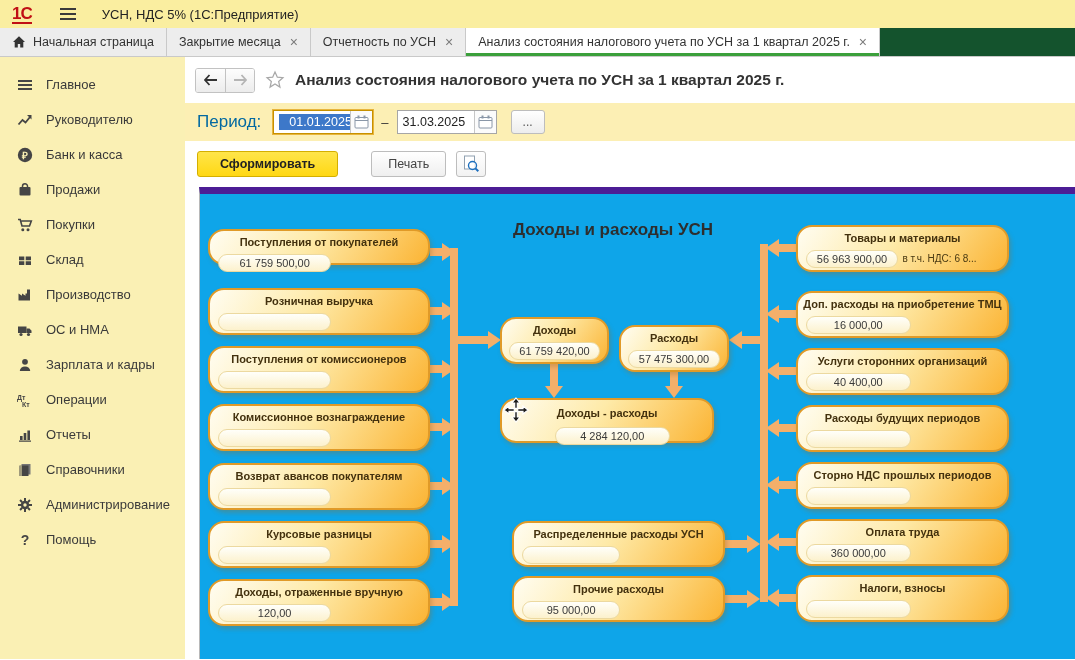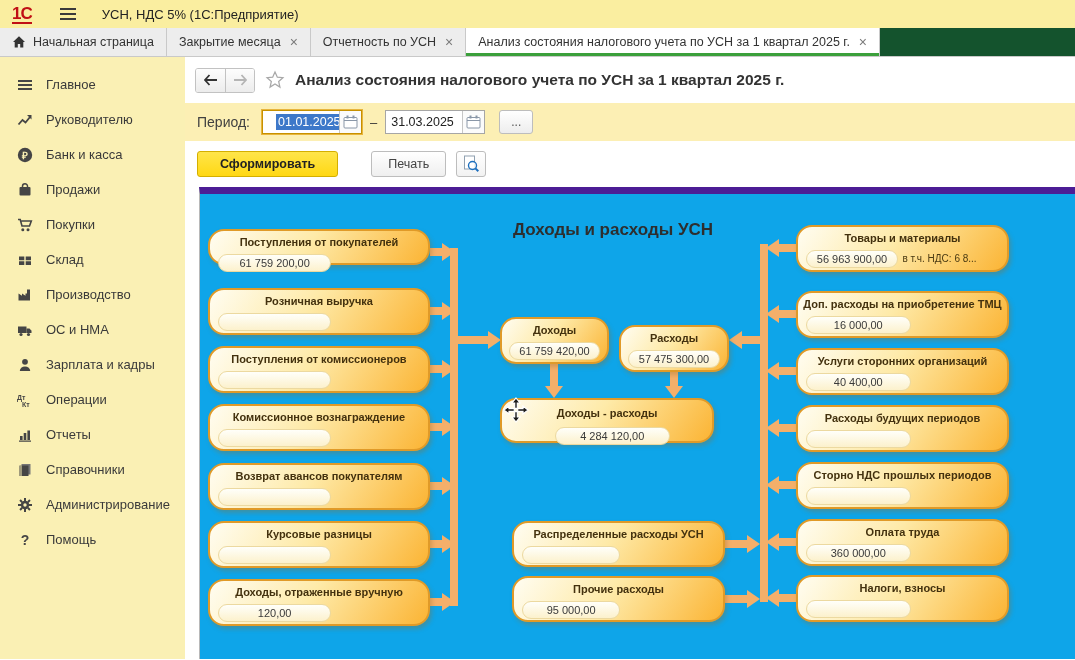--- a/index.html
+++ b/index.html
@@ -38,25 +38,25 @@
 
   .doc-header { height:46px; display:flex; align-items:center; padding-left:10px; }
   .nav-group { display:flex; border:1px solid #C2C2C2; border-radius:3px; overflow:hidden; margin-right:10px; }
   .nav-btn { width:29px; height:23px; display:flex; align-items:center; justify-content:center;
     background:linear-gradient(#FDFDFD,#ECECEC); cursor:pointer; }
   .nav-btn + .nav-btn { border-left:1px solid #C2C2C2; }
   .star-btn { margin-right:10px; cursor:pointer; display:flex; }
   .doc-title { font-size:15.5px; font-weight:bold; color:#333; white-space:nowrap; }
 
   .period-row { height:38px; background:#FCEFB4; display:flex; align-items:center; padding-left:12px; }
-  .period-label { font-size:14px; color:#404040; margin-right:12px; }
+  .period-label { font-size:17px; color:#0369a1; margin-right:12px; }
   .date-field { display:inline-flex; align-items:stretch; height:24px; border:1px solid #A6A6A6; background:#fff; }
   .date-field.focused { border:1px solid #C79100; box-shadow:0 0 0 1px #E8B53C; }
   .date-text { width:76px; font-size:12.5px; color:#222; display:flex; align-items:center; padding-left:5px; }
-  .date-text .sel { background:#3D78C9; color:#fff; padding:1px 2px;margin-left:8px; }
+  .date-text .sel { background:#3D78C9; color:#fff; padding:1px 10px; }
   .cal-btn { width:22px; display:flex; align-items:center; justify-content:center;
     background:#FBFBFB; border-left:1px solid #C6C6C6; cursor:pointer; }
   .dash { font-size:13px; color:#333; margin:0 8px; }
   .more-btn { width:34px; height:24px; margin-left:14px; border:1px solid #BDBDBD; border-radius:3px;
     background:linear-gradient(#FFFFFF,#EDEDED); color:#555; font-size:12px; cursor:pointer; }
 
   .action-row { height:46px; display:flex; align-items:center; padding-left:12px; }
   .btn-generate { height:26px; padding:0 22px; background:linear-gradient(#FFE54A,#FFD814);
     border:1px solid #D4AF00; border-radius:3px; font-size:12.5px; font-weight:bold; color:#222;
     cursor:pointer; font-family:inherit; }
@@ -345,21 +345,21 @@
             <path d="M1 13 L6 9 V11.7 H11.3 V14.3 H6 V17 Z"></path>
             <path d="M25 13 L20 17 V14.3 H14.7 V11.7 H20 V9 Z"></path>
           </g>
         </svg>
       <div class="ar" style="left: 250px; top: 54px; width: 8px; height: 358px;"></div>
           <div class="ar" style="left: 560px; top: 50px; width: 8px; height: 358px;"></div>
           <div class="ar" style="left: 230px; top: 54px; width: 12px; height: 8px;"></div>
           <div class="ar-head-r" style="left: 242px; top: 49px;"></div>
           <div class="dbox" style="left: 8px; top: 35px; width: 222px; height: 36px;">
             <div class="dbox-label">Поступления от покупателей</div>
-            <div class="dbox-pill" style="left: 8px; width: 52%;">61 759 200,00</div>
+            <div class="dbox-pill" style="left: 8px; width: 52%;">61 759 500,00</div>
           </div>
           <div class="ar" style="left: 230px; top: 113px; width: 12px; height: 8px;"></div>
           <div class="ar-head-r" style="left: 242px; top: 108px;"></div>
           <div class="dbox" style="left: 8px; top: 94px; width: 222px; height: 47px;">
             <div class="dbox-label">Розничная выручка</div>
             <div class="dbox-pill" style="left: 8px; width: 52%;"></div>
           </div>
           <div class="ar" style="left: 230px; top: 171px; width: 12px; height: 8px;"></div>
           <div class="ar-head-r" style="left: 242px; top: 166px;"></div>
           <div class="dbox" style="left: 8px; top: 152px; width: 222px; height: 47px;">

